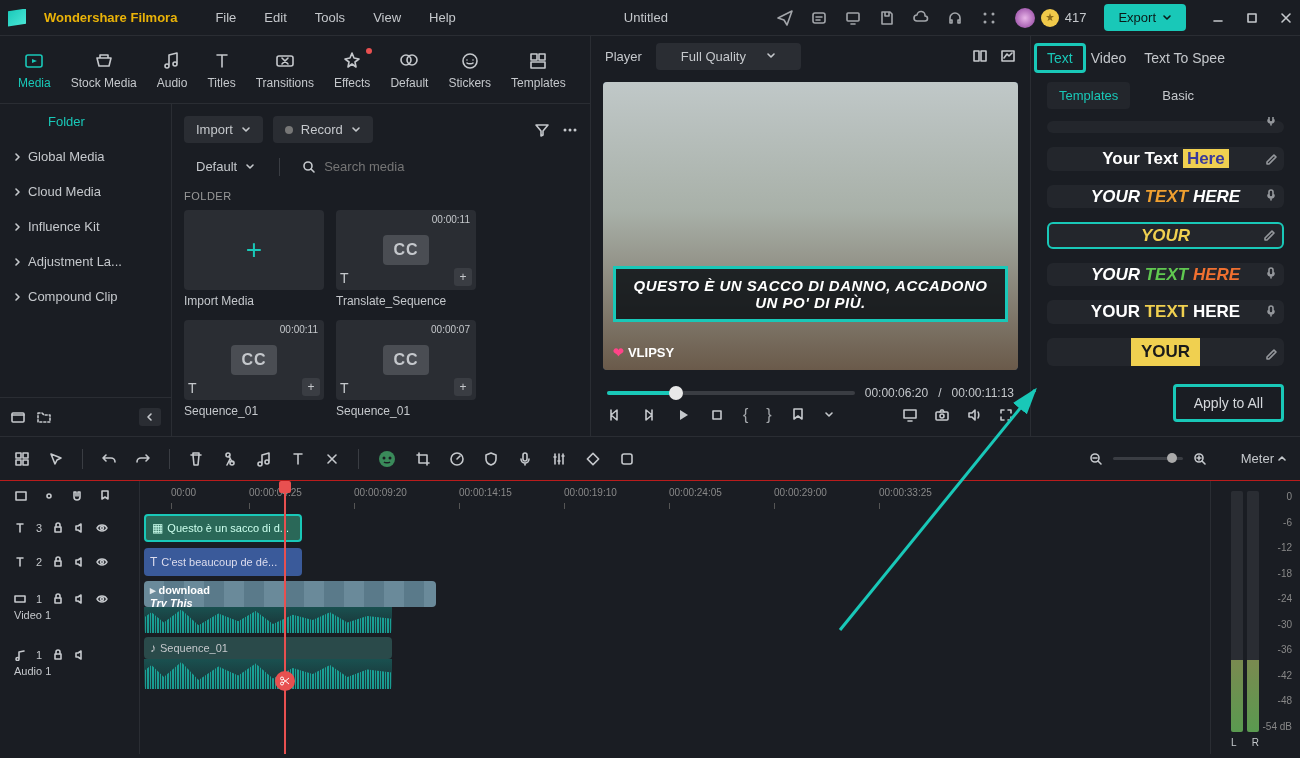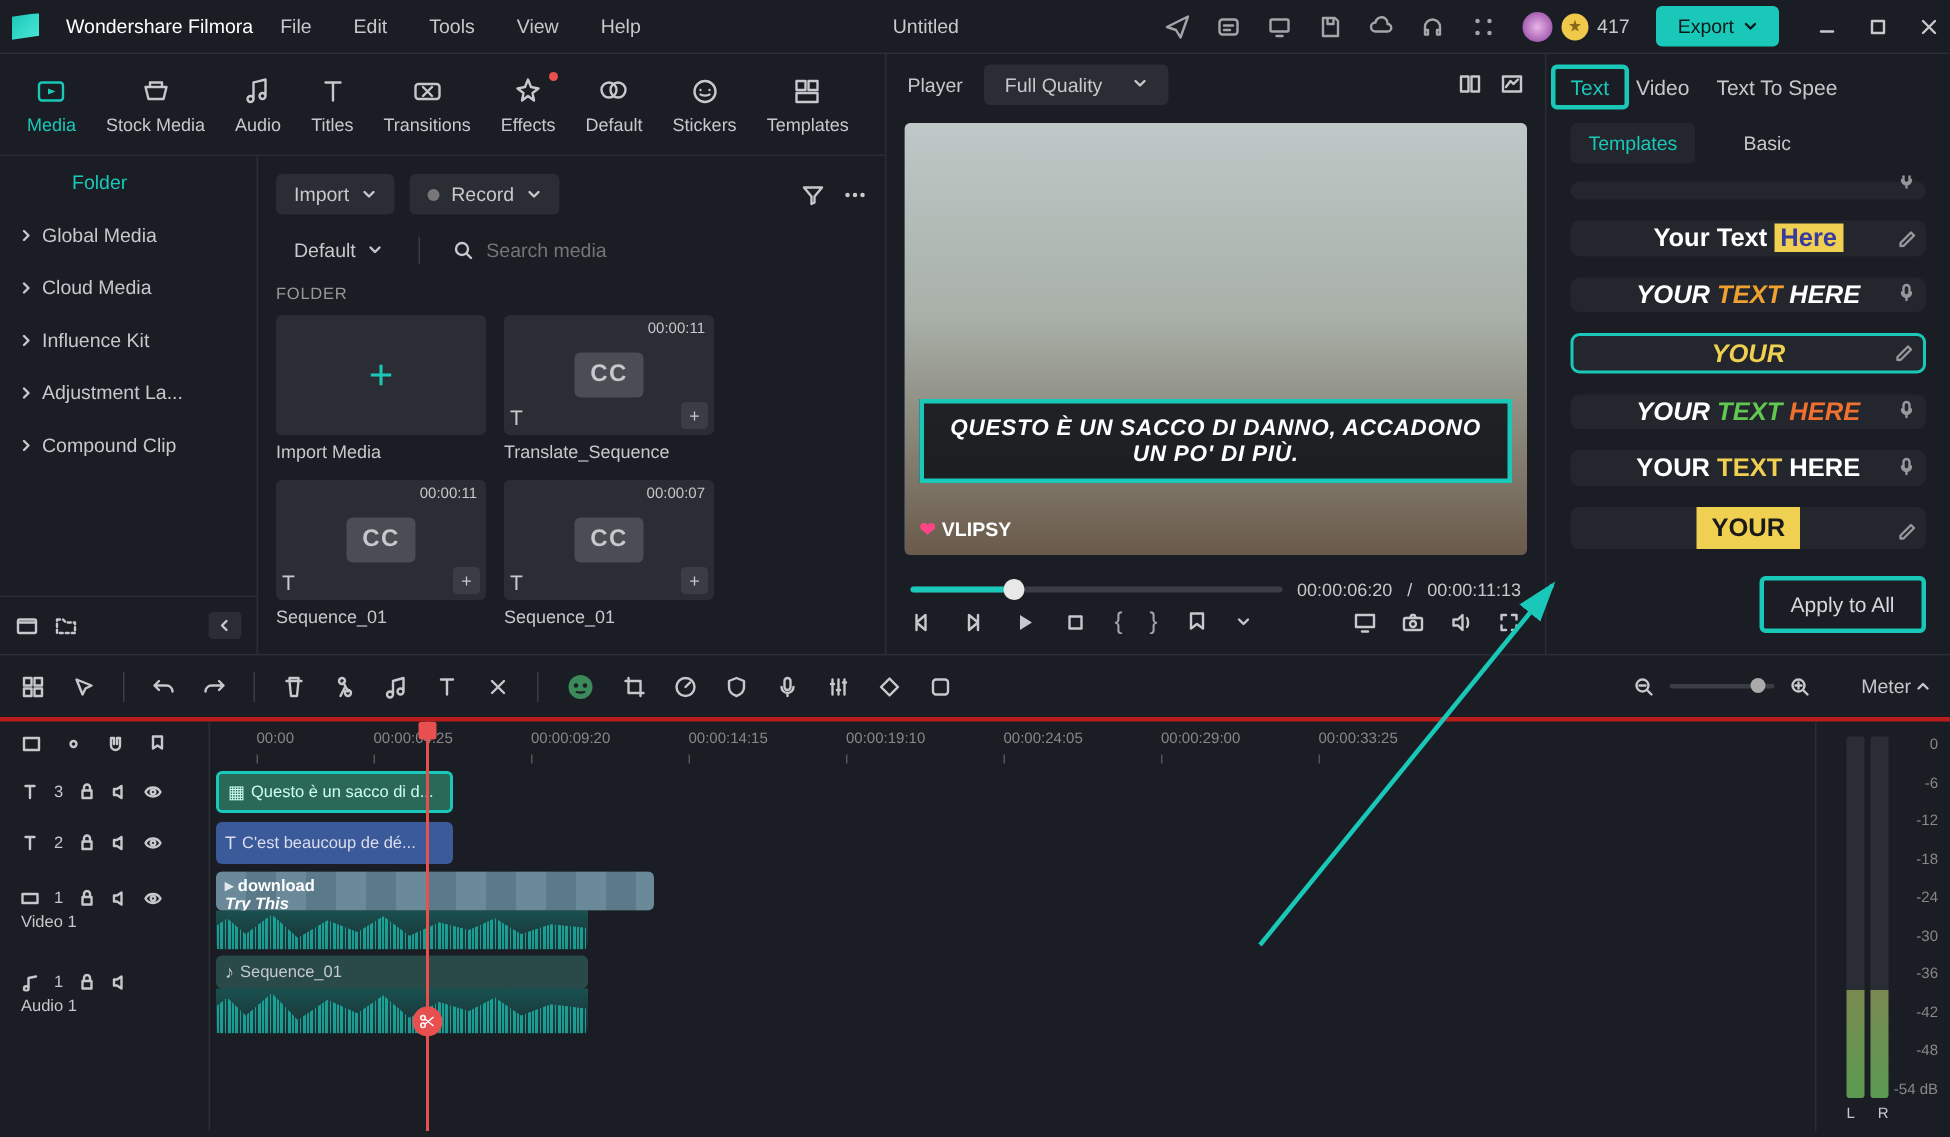--- a/index.html
+++ b/index.html
@@ -1,20 +1,20 @@
 <!DOCTYPE html>
 <html><head>
 <meta charset="utf-8">
 <style>
 * { margin: 0; padding: 0; box-sizing: border-box; font-family: -apple-system, BlinkMacSystemFont, "Segoe UI", sans-serif; }
 body { background: #1a1d23; color: #c5c8cc; width: 1300px; height: 758px; overflow: hidden; font-size: 13px; user-select: none; }
 .titlebar { height: 36px; background: #1a1d23; display: flex; align-items: center; padding: 0 8px; gap: 18px; border-bottom: 1px solid #2a2d33; }
 .logo { width: 18px; height: 18px; background: linear-gradient(135deg, #19c8b8, #4de8d8); clip-path: polygon(0 15%, 100% 0, 100% 85%, 0 100%); }
-.app-name { font-size: 13px; color: #ffffff; }
-.menu-bar { display: flex; gap: 28px; }
+.app-name { font-size: 13px; color: #eab308; font-weight: bold; }
+.menu-bar { display: flex; gap: 28px; margin-left: 20px; }
 .menu-item { font-size: 13px; color: #c5c8cc; cursor: pointer; }
 .title-doc { flex: 0 0 auto; margin-left: 150px; }
 .titlebar-right { margin-left: auto; display: flex; align-items: center; gap: 18px; }
 .tb-icon { width: 16px; height: 16px; opacity: 0.8; }
 .coin-badge { display: flex; align-items: center; gap: 6px; }
 .coin-avatar { width: 20px; height: 20px; border-radius: 50%; background: radial-gradient(circle, #e8b5e8, #8a3a9a); }
 .coin { width: 18px; height: 18px; border-radius: 50%; background: #f0c94a; display: flex; align-items: center; justify-content: center; }
 .export-btn { background: #19c8b8; color: #0a1a18; padding: 6px 14px; border-radius: 4px; display: flex; align-items: center; gap: 6px; font-weight: 500; }
 .win-controls { display: flex; gap: 22px; margin-left: 8px; }
 
@@ -49,21 +49,21 @@
 .thumb { width: 140px; height: 80px; background: #2a2d33; border-radius: 4px; position: relative; display: flex; align-items: center; justify-content: center; }
 .thumb .plus { font-size: 28px; color: #19c8b8; }
 .thumb .dur { position: absolute; top: 4px; right: 6px; font-size: 10px; }
 .thumb .add-btn { position: absolute; bottom: 4px; right: 4px; width: 18px; height: 18px; background: #3a3d43; border-radius: 3px; display: flex; align-items: center; justify-content: center; font-size: 12px; }
 .thumb .t-icon { position: absolute; bottom: 4px; left: 4px; font-size: 14px; }
 .thumb .cc-badge { background: #4a4d53; padding: 6px 10px; border-radius: 4px; font-size: 16px; font-weight: 700; letter-spacing: 1px; }
 .thumb-label { font-size: 12px; margin-top: 4px; white-space: nowrap; overflow: hidden; text-overflow: ellipsis; }
 
 .preview-col { width: 440px; display: flex; flex-direction: column; border-left: 1px solid #2a2d33; }
 .preview-header { height: 40px; display: flex; align-items: center; padding: 0 14px; gap: 14px; }
-.quality-select { background: #2a2d33; padding: 6px 14px; border-radius: 4px; display: flex; align-items: center; gap: 20px; }
+.quality-select { background: #2a2d33; padding: 6px 25px; border-radius: 4px; display: flex; align-items: center; gap: 20px; }
 .preview-header-right { margin-left: auto; display: flex; gap: 12px; }
 .preview-video { flex: 1; margin: 6px 12px; background: #3a5a7a; border-radius: 4px; position: relative; overflow: hidden; }
 .video-scene { position: absolute; inset: 0; background: linear-gradient(180deg, #c0c8c8 0%, #a8b0a8 45%, #6a5a4a 100%); }
 .subtitle-overlay { position: absolute; left: 10px; right: 10px; bottom: 48px; background: rgba(10,15,20,0.85); border: 3px solid #19c8b8; padding: 8px 12px; text-align: center; font-weight: 700; font-style: italic; font-size: 15px; color: #fff; letter-spacing: 0.5px; }
 .vlipsy { position: absolute; left: 10px; bottom: 10px; font-size: 13px; font-weight: 700; color: #fff; display: flex; align-items: center; gap: 4px; }
 .vlipsy .heart { color: #ff4488; }
 .preview-controls { padding: 10px 16px 12px; }
 .scrubber { display: flex; align-items: center; gap: 10px; margin-bottom: 6px; }
 .scrub-track { flex: 1; height: 4px; background: #3a3d43; border-radius: 2px; position: relative; }
 .scrub-fill { position: absolute; left: 0; top: 0; bottom: 0; width: 28%; background: #19c8b8; border-radius: 2px; }
@@ -81,21 +81,21 @@
 .insp-subtab.active { color: #19c8b8; background: #23262c; }
 .template-list { flex: 1; overflow: hidden; padding: 4px 16px; display: flex; flex-direction: column; gap: 14px; }
 .template-card { height: 70px; background: #23262c; border-radius: 6px; position: relative; display: flex; align-items: center; justify-content: center; font-weight: 800; }
 .template-card.selected { border: 2px solid #19c8b8; }
 .template-card .edit-icon { position: absolute; right: 6px; bottom: 6px; opacity: 0.7; }
 .tpl-text { font-size: 17px; }
 .inspector-footer { padding: 14px 16px; }
 .apply-all { border: 3px solid #19c8b8; padding: 8px 18px; border-radius: 4px; font-size: 14px; color: #d5d8dc; display: inline-block; float: right; cursor: pointer; }
 
 .timeline-section { height: 318px; display: flex; flex-direction: column; border-top: 1px solid #2a2d33; }
-.tl-toolbar { height: 44px; display: flex; align-items: center; padding: 0 14px; gap: 18px; border-bottom: 3px solid #b91c1c; }
+.tl-toolbar { height: 44px; display: flex; align-items: center; padding: 0 14px; gap: 18px; border-bottom: 1px solid #b91c1c; }
 .tl-sep { width: 1px; height: 20px; background: #3a3d43; }
 .tl-zoom { display: flex; align-items: center; gap: 10px; margin-left: auto; }
 .tl-zoom-track { width: 70px; height: 3px; background: #3a3d43; position: relative; border-radius: 2px; }
 .tl-zoom-thumb { position: absolute; right: 6px; top: -4px; width: 10px; height: 10px; background: #aaa; border-radius: 50%; }
 .tl-meter { margin-left: 16px; display: flex; align-items: center; gap: 4px; }
 .tl-body { flex: 1; display: flex; min-height: 0; }
 .tl-tracks-area { flex: 1; display: flex; min-width: 0; position: relative; }
 .tl-left { width: 140px; border-right: 1px solid #2a2d33; display: flex; flex-direction: column; }
 .tl-header-row { height: 30px; display: flex; align-items: center; gap: 14px; padding: 0 14px; }
 .track-head { height: 34px; display: flex; align-items: center; gap: 10px; padding: 0 14px; font-size: 11px; }

